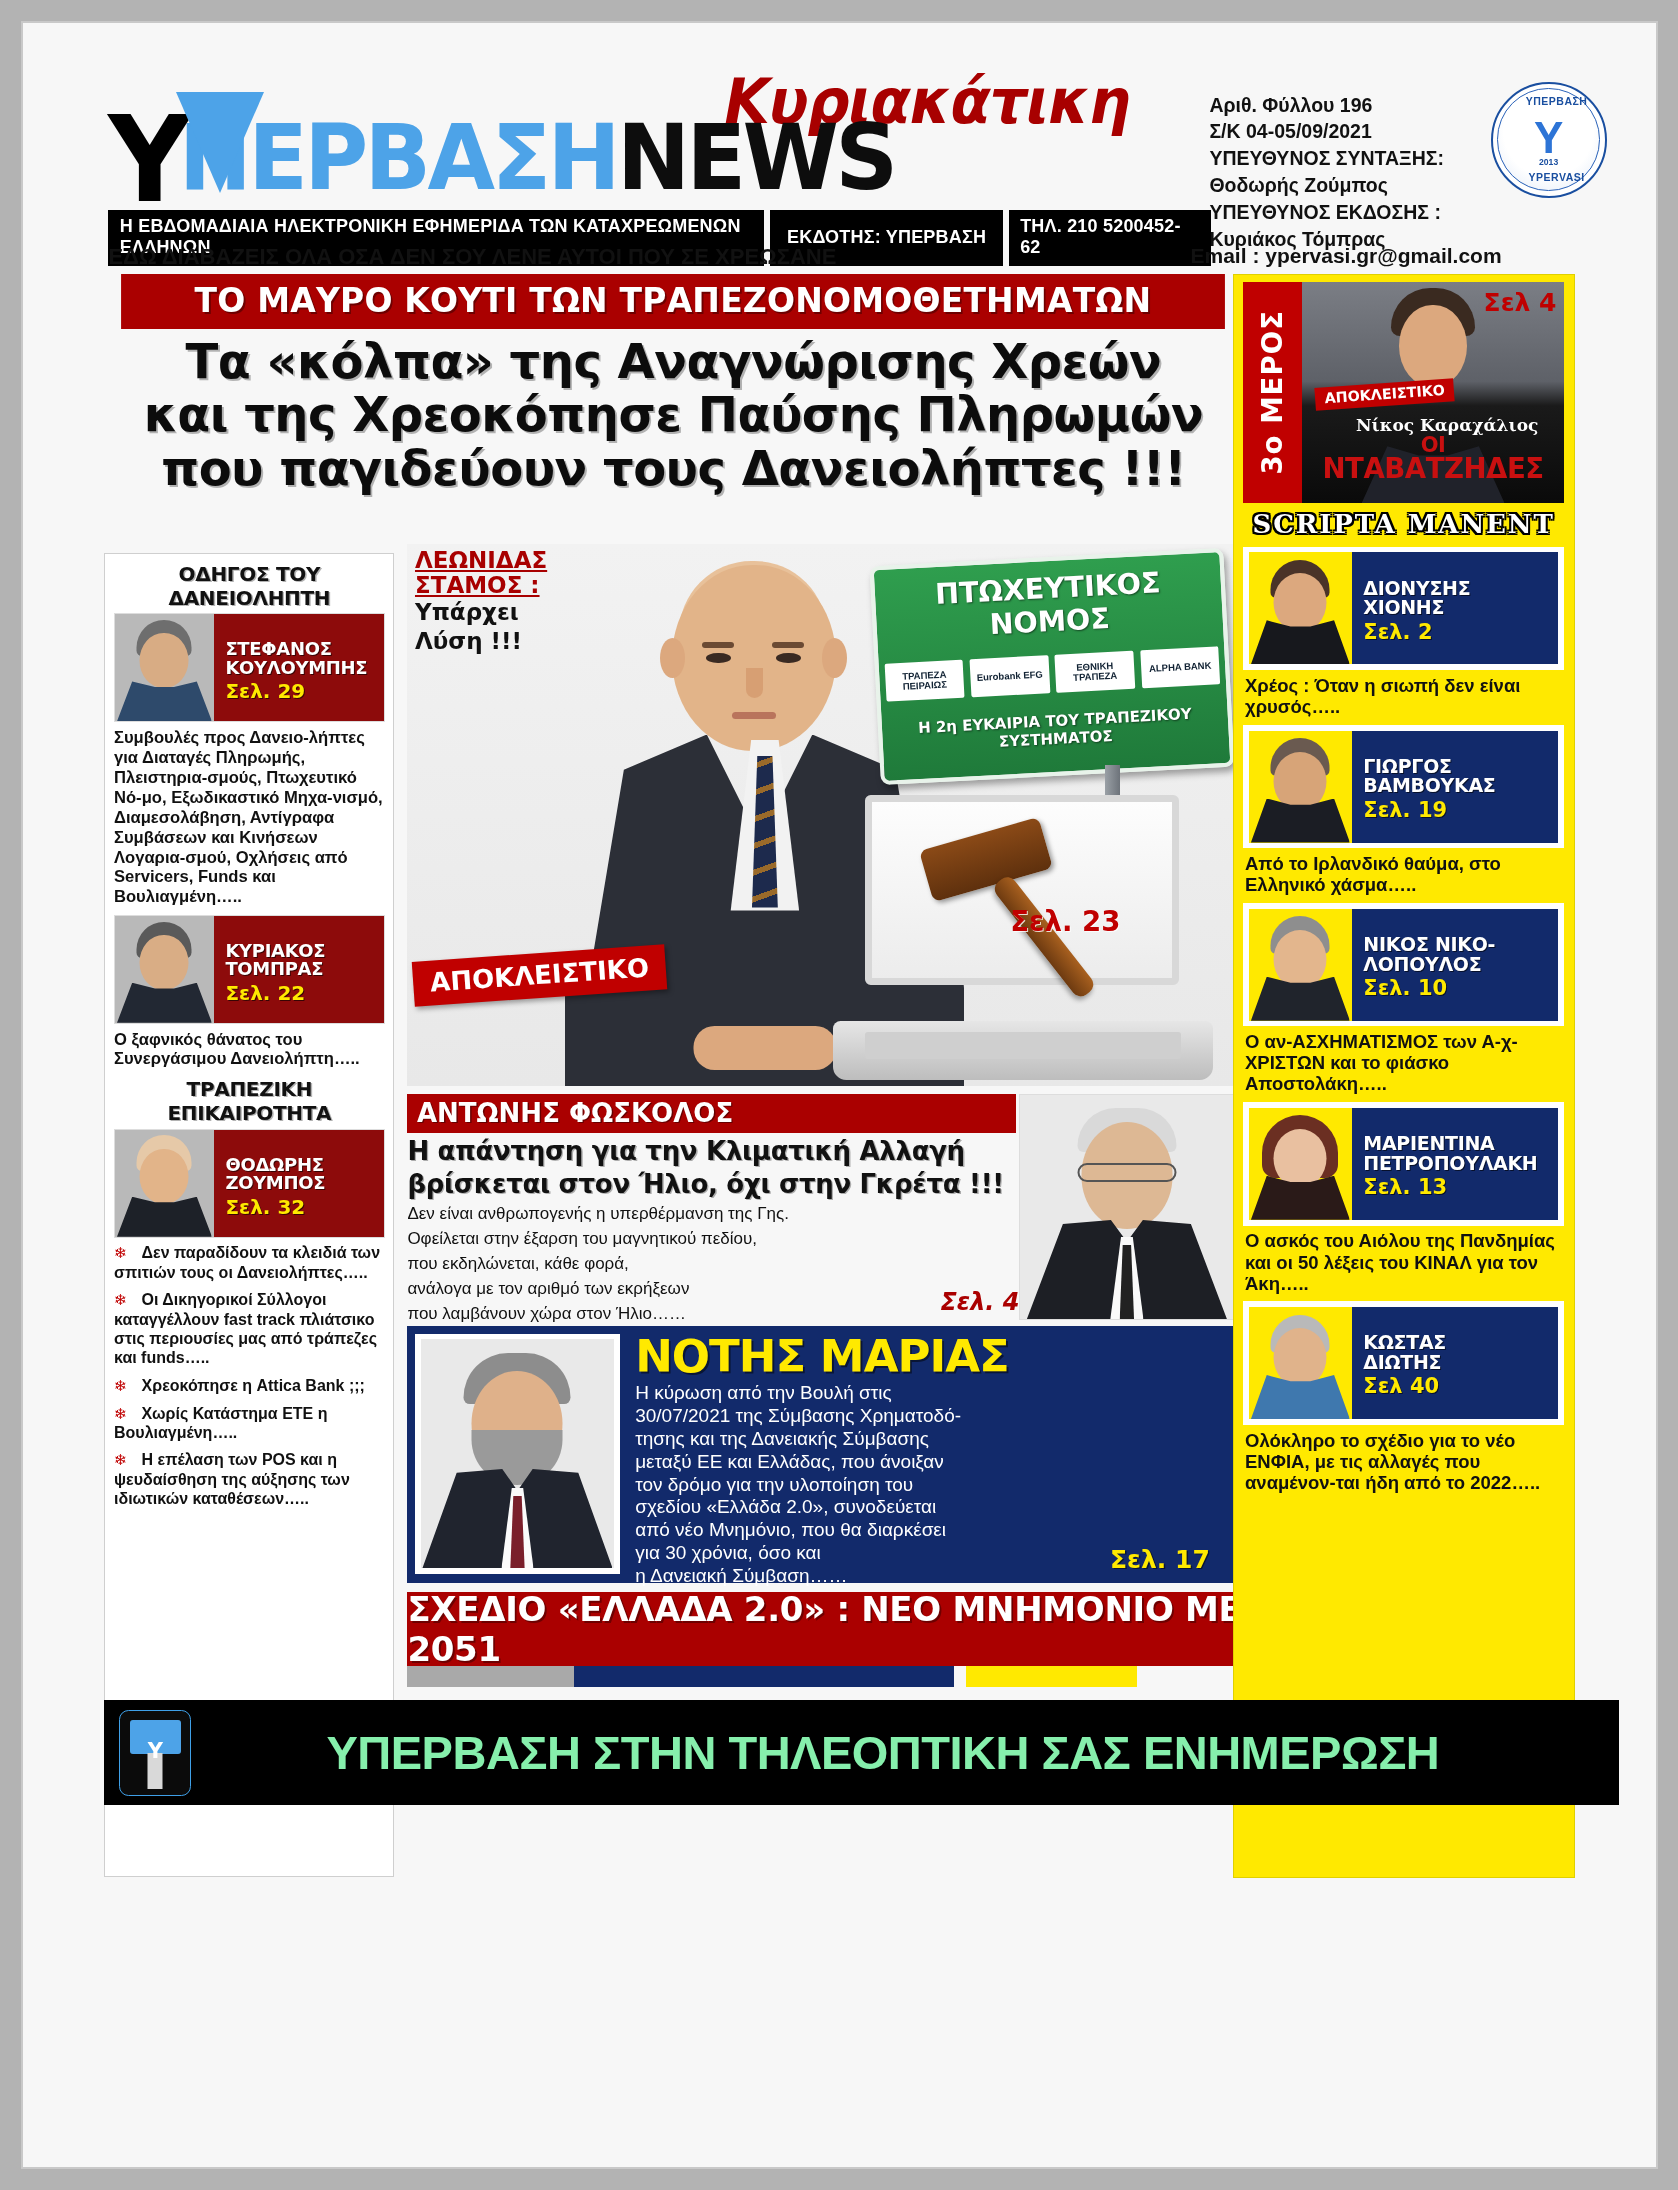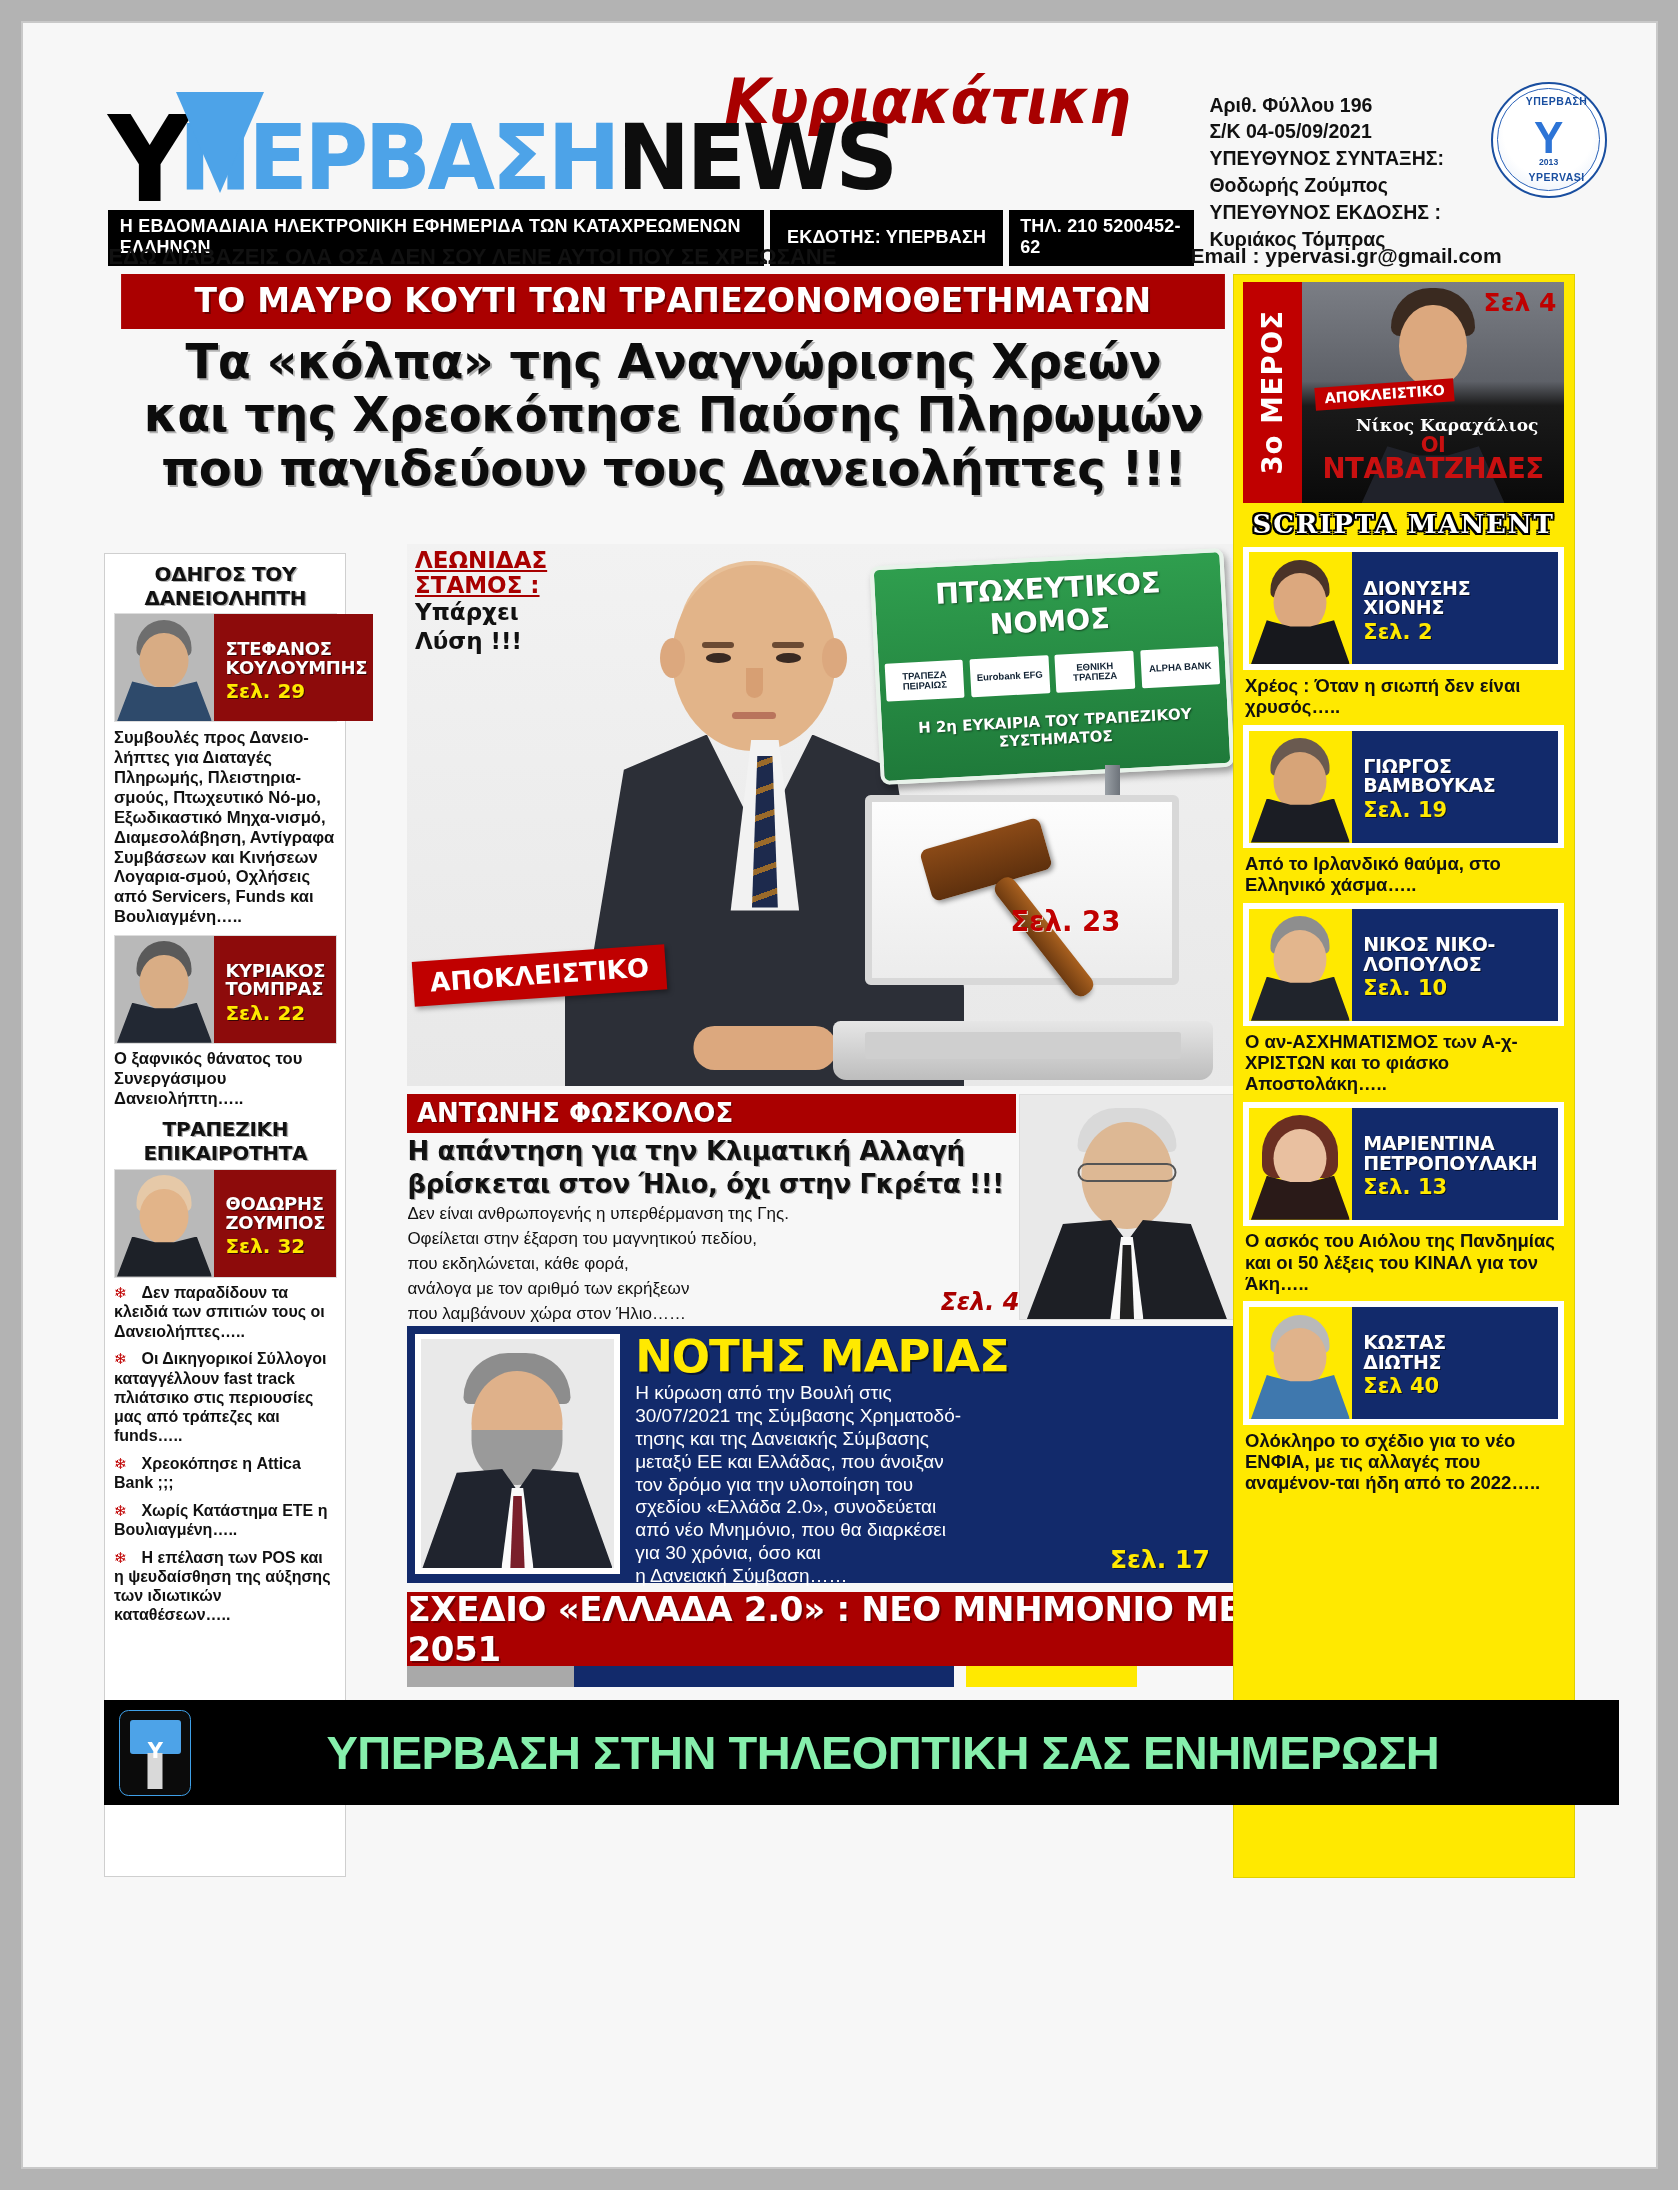--- a/index.html
+++ b/index.html
@@ -95,21 +95,21 @@
     display: flex; gap: 5.7px; align-items: stretch;
   }
   .mast-bar .blk {
     background: #000; color: #fff;
     font-size: 18px; font-weight: 700;
     padding: 6.7px 11.4px 7.6px; letter-spacing: 0.2px;
     display: flex; align-items: center;
   }
   .mast-bar .b1 { width: 656px; justify-content: center; }
   .mast-bar .b2 { width: 233px; justify-content: center; }
-  .mast-bar .b3 { width: 185px; justify-content: center; }
+  .mast-bar .b3 { width: 202px; justify-content: center; }
 
   .mast-tagline {
     position: absolute; left: 74px; top: 211px;
     font-size: 22px; font-weight: 600; color: #111;
   }
   .mast-email {
     position: absolute; right: 143px; top: 211px;
     font-size: 21px; font-weight: 700; color: #111;
   }
 
@@ -245,21 +245,21 @@
     font-family: "DejaVu Sans", sans-serif;
     text-shadow: 1px 1px 0 rgba(0,0,0,.6);
   }
   .rail-desc {
     font-size: 18.5px; font-weight: 700; color: #111;
     line-height: 1.14; margin-top: 4.8px; padding: 0 1.9px;
   }
 
   
   .leftcol {
-    position: absolute; left: 70px; top: 285px; width: 242px;
+    position: absolute; left: 70px; top: 285px; width: 290px;
     background: #fff; border: 1px solid #cfcfcf;
     padding: 7.6px 8.6px 9.5px;
     height: 1324px;
   }
   .sec-head {
     font-family: "DejaVu Sans", sans-serif;
     font-size: 20px; font-weight: 700; color: #111;
     text-align: center; letter-spacing: -0.3px;
     text-shadow: 1.4px 1.4px 0 rgba(0,0,0,.3);
     margin-bottom: 3.8px;

